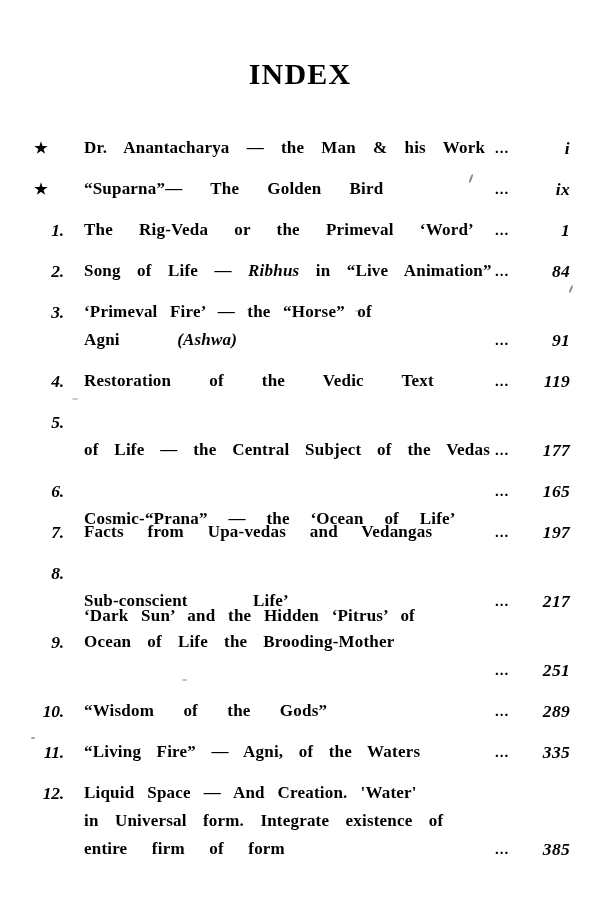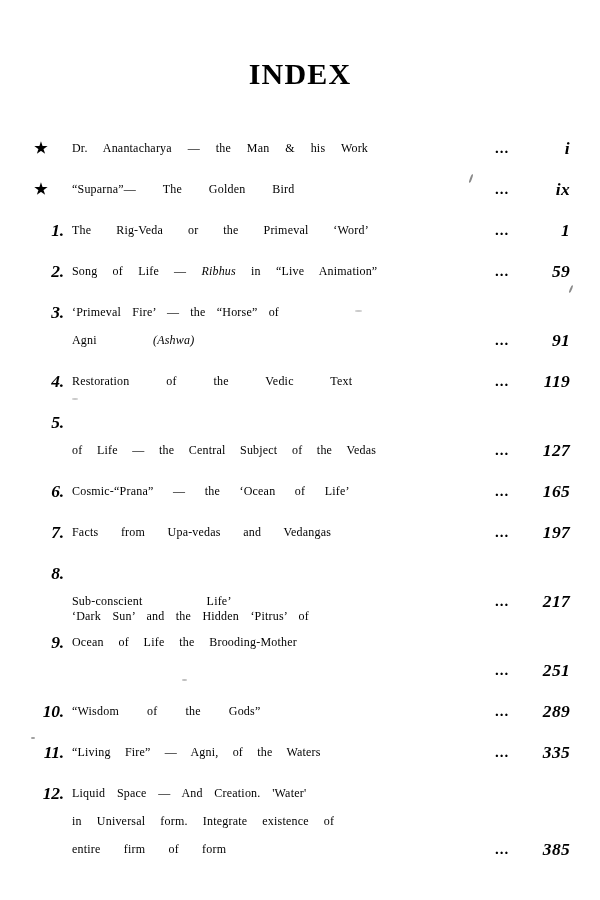--- a/index.html
+++ b/index.html
@@ -80,26 +80,26 @@
     font-style: normal;
     font-size: 15px;
     text-align: center;
     left: 28px;
     width: 26px;
   }
 
   
   .etitle {
     position: absolute;
-    left: 72px;
-    top: 0;
-    height: 28px;
-    line-height: 28px;
-    font-weight: normal;
-    font-size: 12px;
+    left: 84px;
+    top: 0;
+    height: 28px;
+    line-height: 28px;
+    font-weight: bold;
+    font-size: 17px;
     white-space: nowrap;
     letter-spacing: 0.2px;
   }
   .etitle .ital {
     font-style: italic;
   }
 
   
   .dots {
     position: absolute;
@@ -168,21 +168,21 @@
           <div class="etitle" style="word-spacing: 21.72px;">The Rig-Veda or the Primeval ‘Word’</div>
           <div class="dots">...</div>
           <div class="pageno">1</div>
         </div>
       </div>
       <div class="entry">
         <div class="entry-line">
           <div class="marker num">2.</div>
           <div class="etitle" style="word-spacing: 11.93px;">Song of Life — <span class="ital">Ribhus</span> in “Live Animation”</div>
           <div class="dots">...</div>
-          <div class="pageno">59</div>
+          <div class="pageno">84</div>
         </div>
       </div>
       <div class="entry">
         <div class="entry-line">
           <div class="marker num">3.</div>
           <div class="etitle" style="word-spacing: 7.98px;">‘Primeval Fire’ — the “Horse” of</div>
         </div>
         <div class="entry-line">
           <div class="etitle" style="word-spacing: 52.94px;">Agni <span class="ital">(Ashwa)</span></div>
           <div class="dots">...</div>
@@ -197,27 +197,27 @@
           <div class="pageno">119</div>
         </div>
       </div>
       <div class="entry">
         <div class="entry-line">
           <div class="marker num">5.</div>
         </div>
         <div class="entry-line">
           <div class="etitle" style="word-spacing: 11.33px;">of Life — the Central Subject of the Vedas</div>
           <div class="dots">...</div>
-          <div class="pageno">127</div>
+          <div class="pageno">177</div>
         </div>
       </div>
       <div class="entry">
         <div class="entry-line">
           <div class="marker num">6.</div>
-          <div class="etitle" style="word-spacing: 16.33px;">Cosmic-“Prana” — the ‘Ocean of Life’</div>
+          <div class="etitle" style="word-spacing: 16.33px; margin-top: 28px;">Cosmic-“Prana” — the ‘Ocean of Life’</div>
           <div class="dots">...</div>
           <div class="pageno">165</div>
         </div>
       </div>
       <div class="entry">
         <div class="entry-line">
           <div class="marker num">7.</div>
           <div class="etitle" style="word-spacing: 19.36px;">Facts from Upa-vedas and Vedangas</div>
           <div class="dots">...</div>
           <div class="pageno">197</div>

